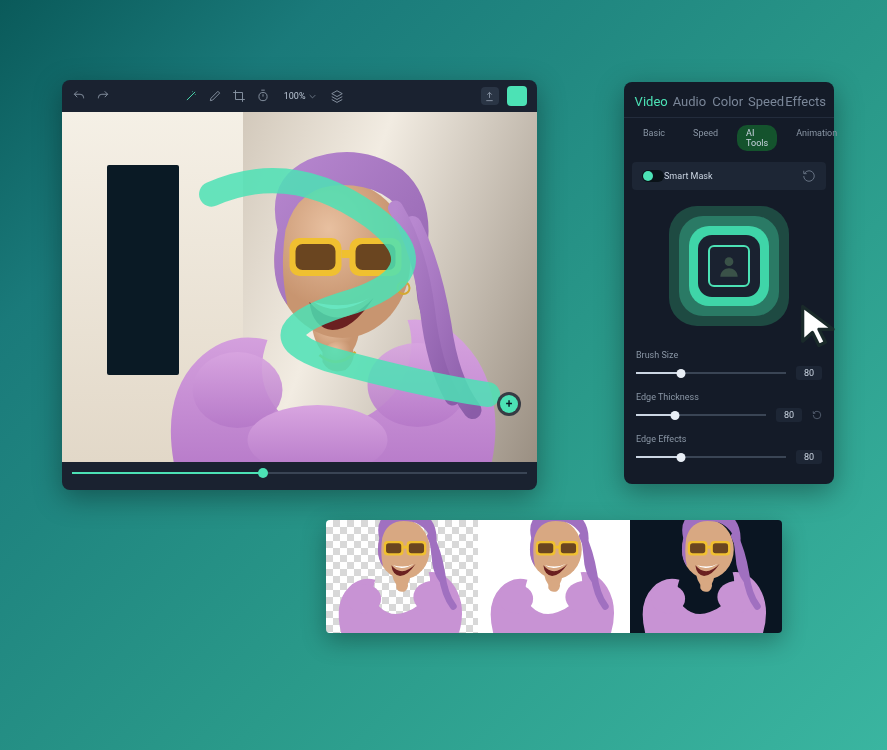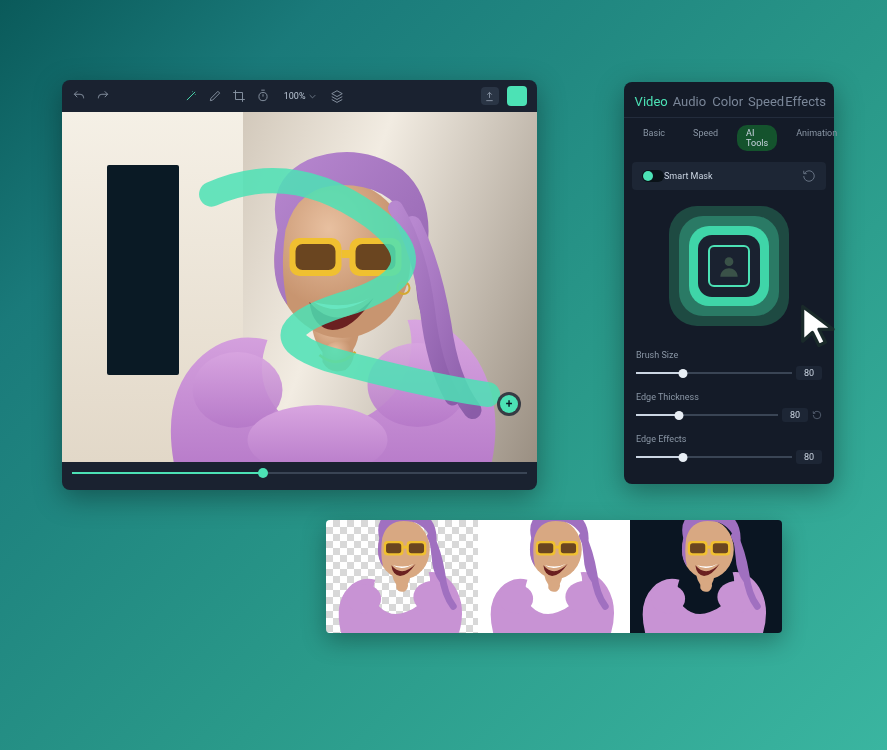--- a/index.html
+++ b/index.html
@@ -105,21 +105,21 @@
   background:#1a2230;display:flex;align-items:center;justify-content:center;
 }
 .tile-inner{width:42px;height:42px;border:2px solid #4ce2b5;border-radius:6px;
   display:flex;align-items:center;justify-content:center;}
 .tile-inner svg{width:26px;height:26px;fill:#3a5248;}
 .cursor-svg{position:absolute; right:-12px; bottom:-8px; width:52px; height:52px;}
 
 
 .slider-group{padding:6px 12px;}
 .sg-label{font-size:9px;color:#8a96a5;margin-bottom:6px;}
-.sg-row{display:flex;align-items:center;gap:4px;}
+.sg-row{display:flex;align-items:center;gap:10px;}
 .slider{flex:1;position:relative;height:12px;display:flex;align-items:center;}
 .track{height:2px;background:#3a4555;width:100%;}
 .fill{position:absolute;left:0;height:2px;background:#cbd5e2;}
 .knob{position:absolute;width:9px;height:9px;border-radius:50%;background:#e8eef5;transform:translateX(-50%);}
 .sg-val{width:26px;font-size:9px;color:#cbd5e2;text-align:center;
   background:#1d2635;border-radius:3px;padding:2px 0;}
 .reset-ic{width:10px;height:10px;color:#6a7688;}
 
 
 .thumbs{

